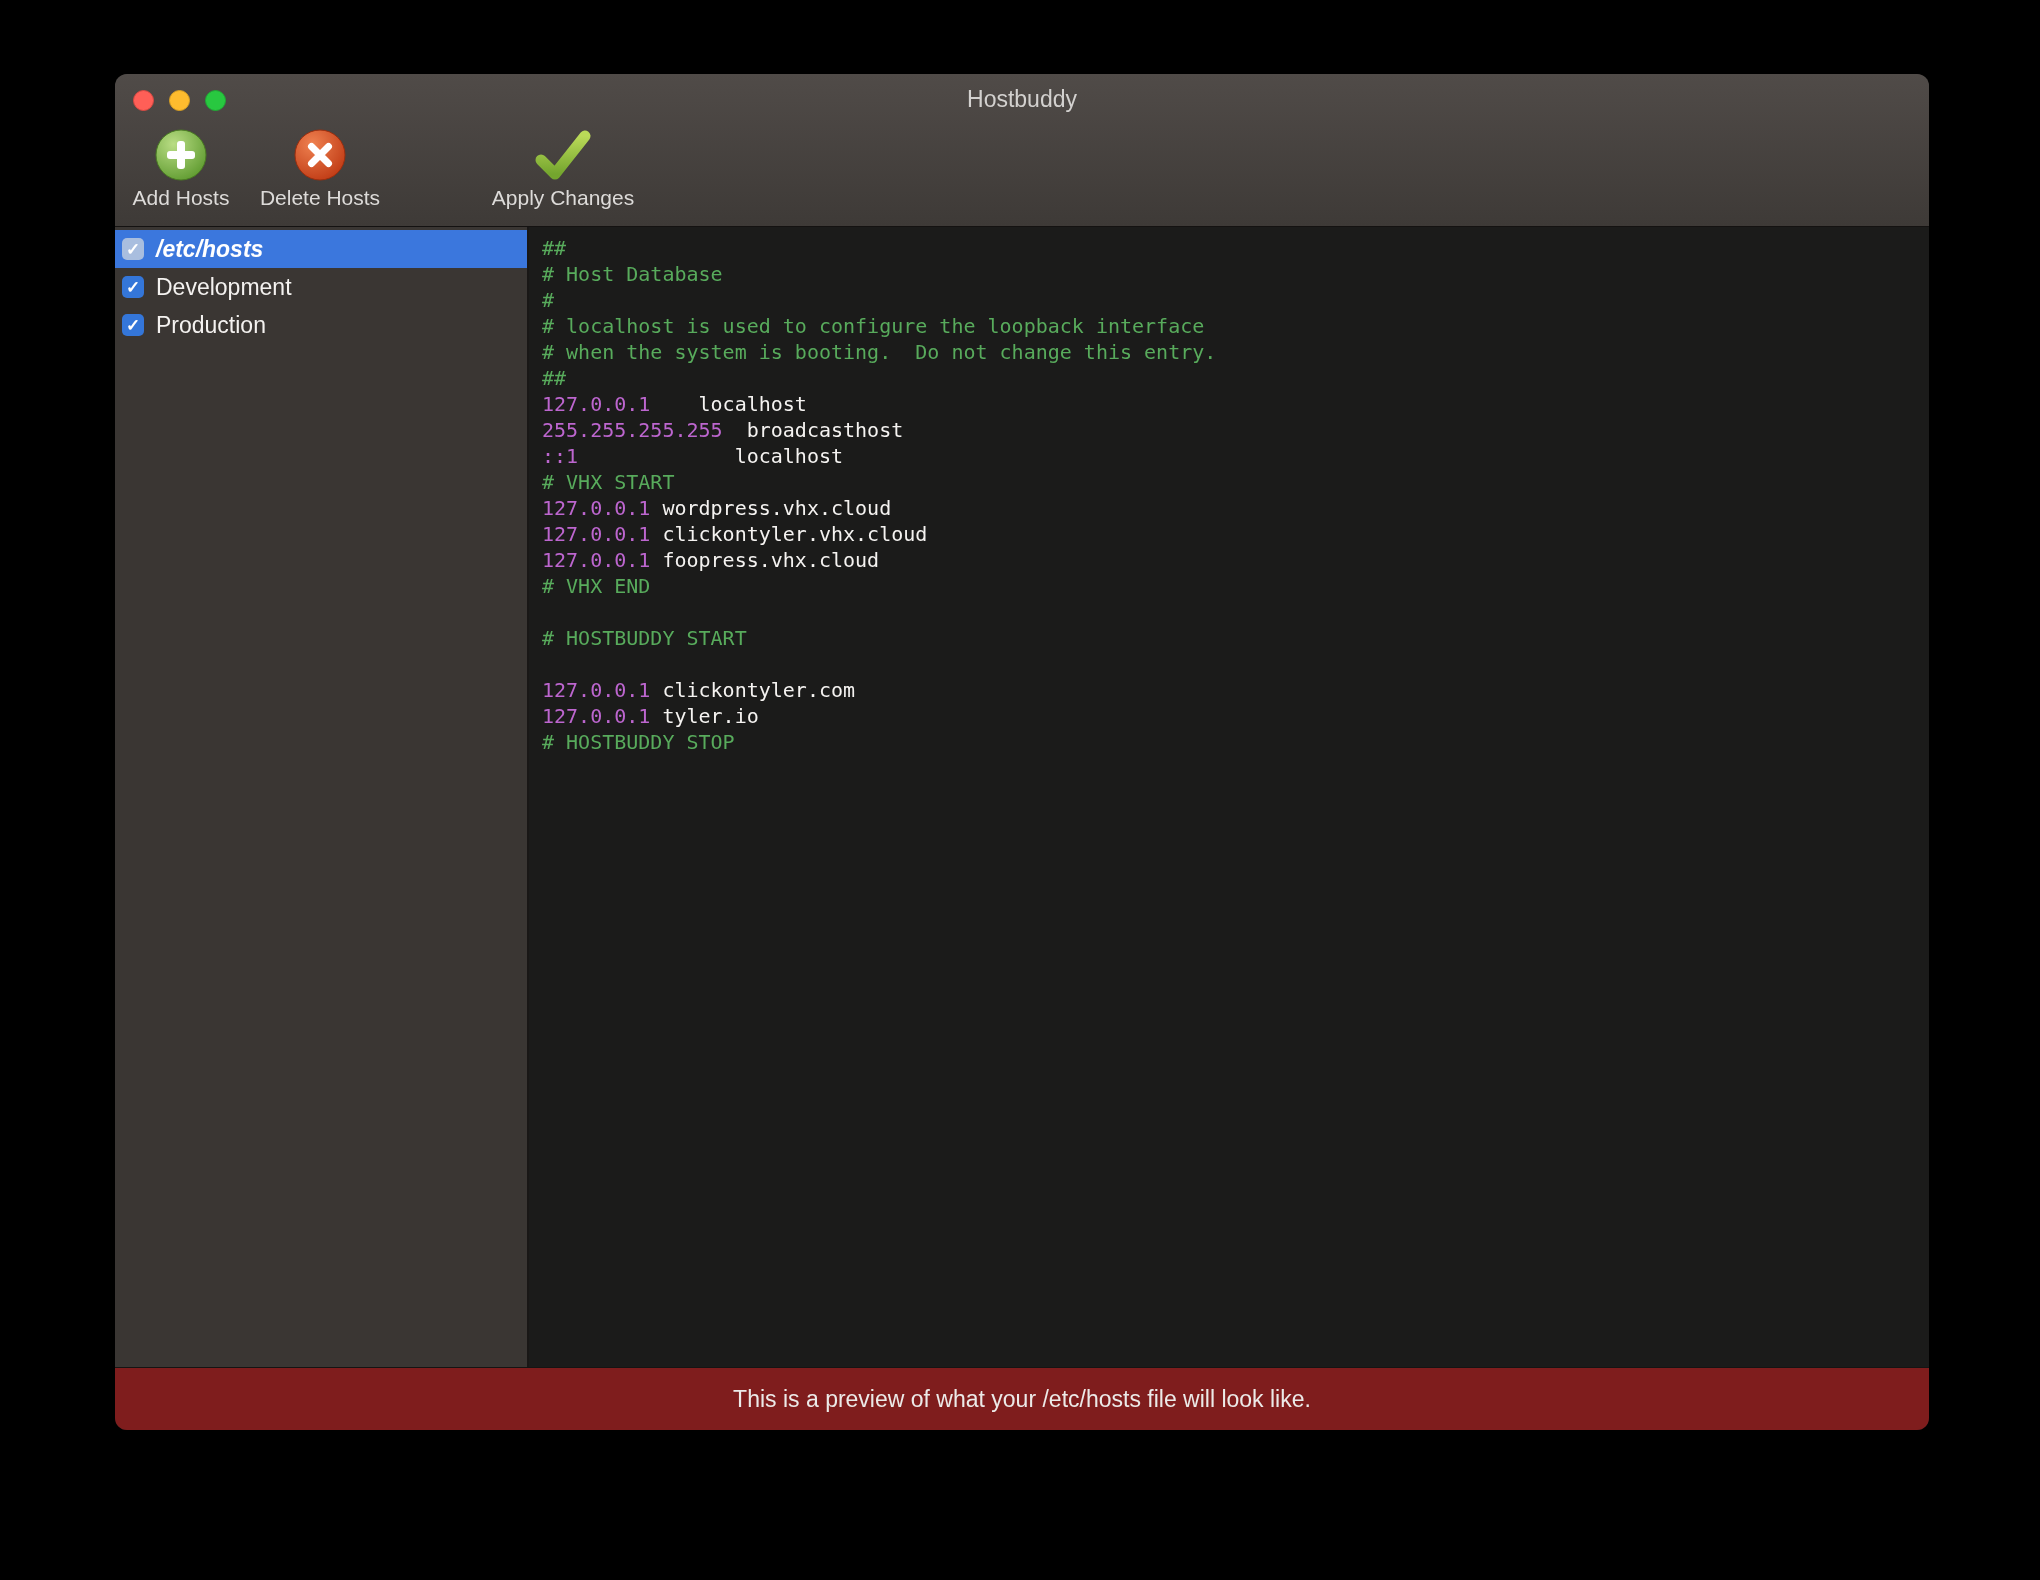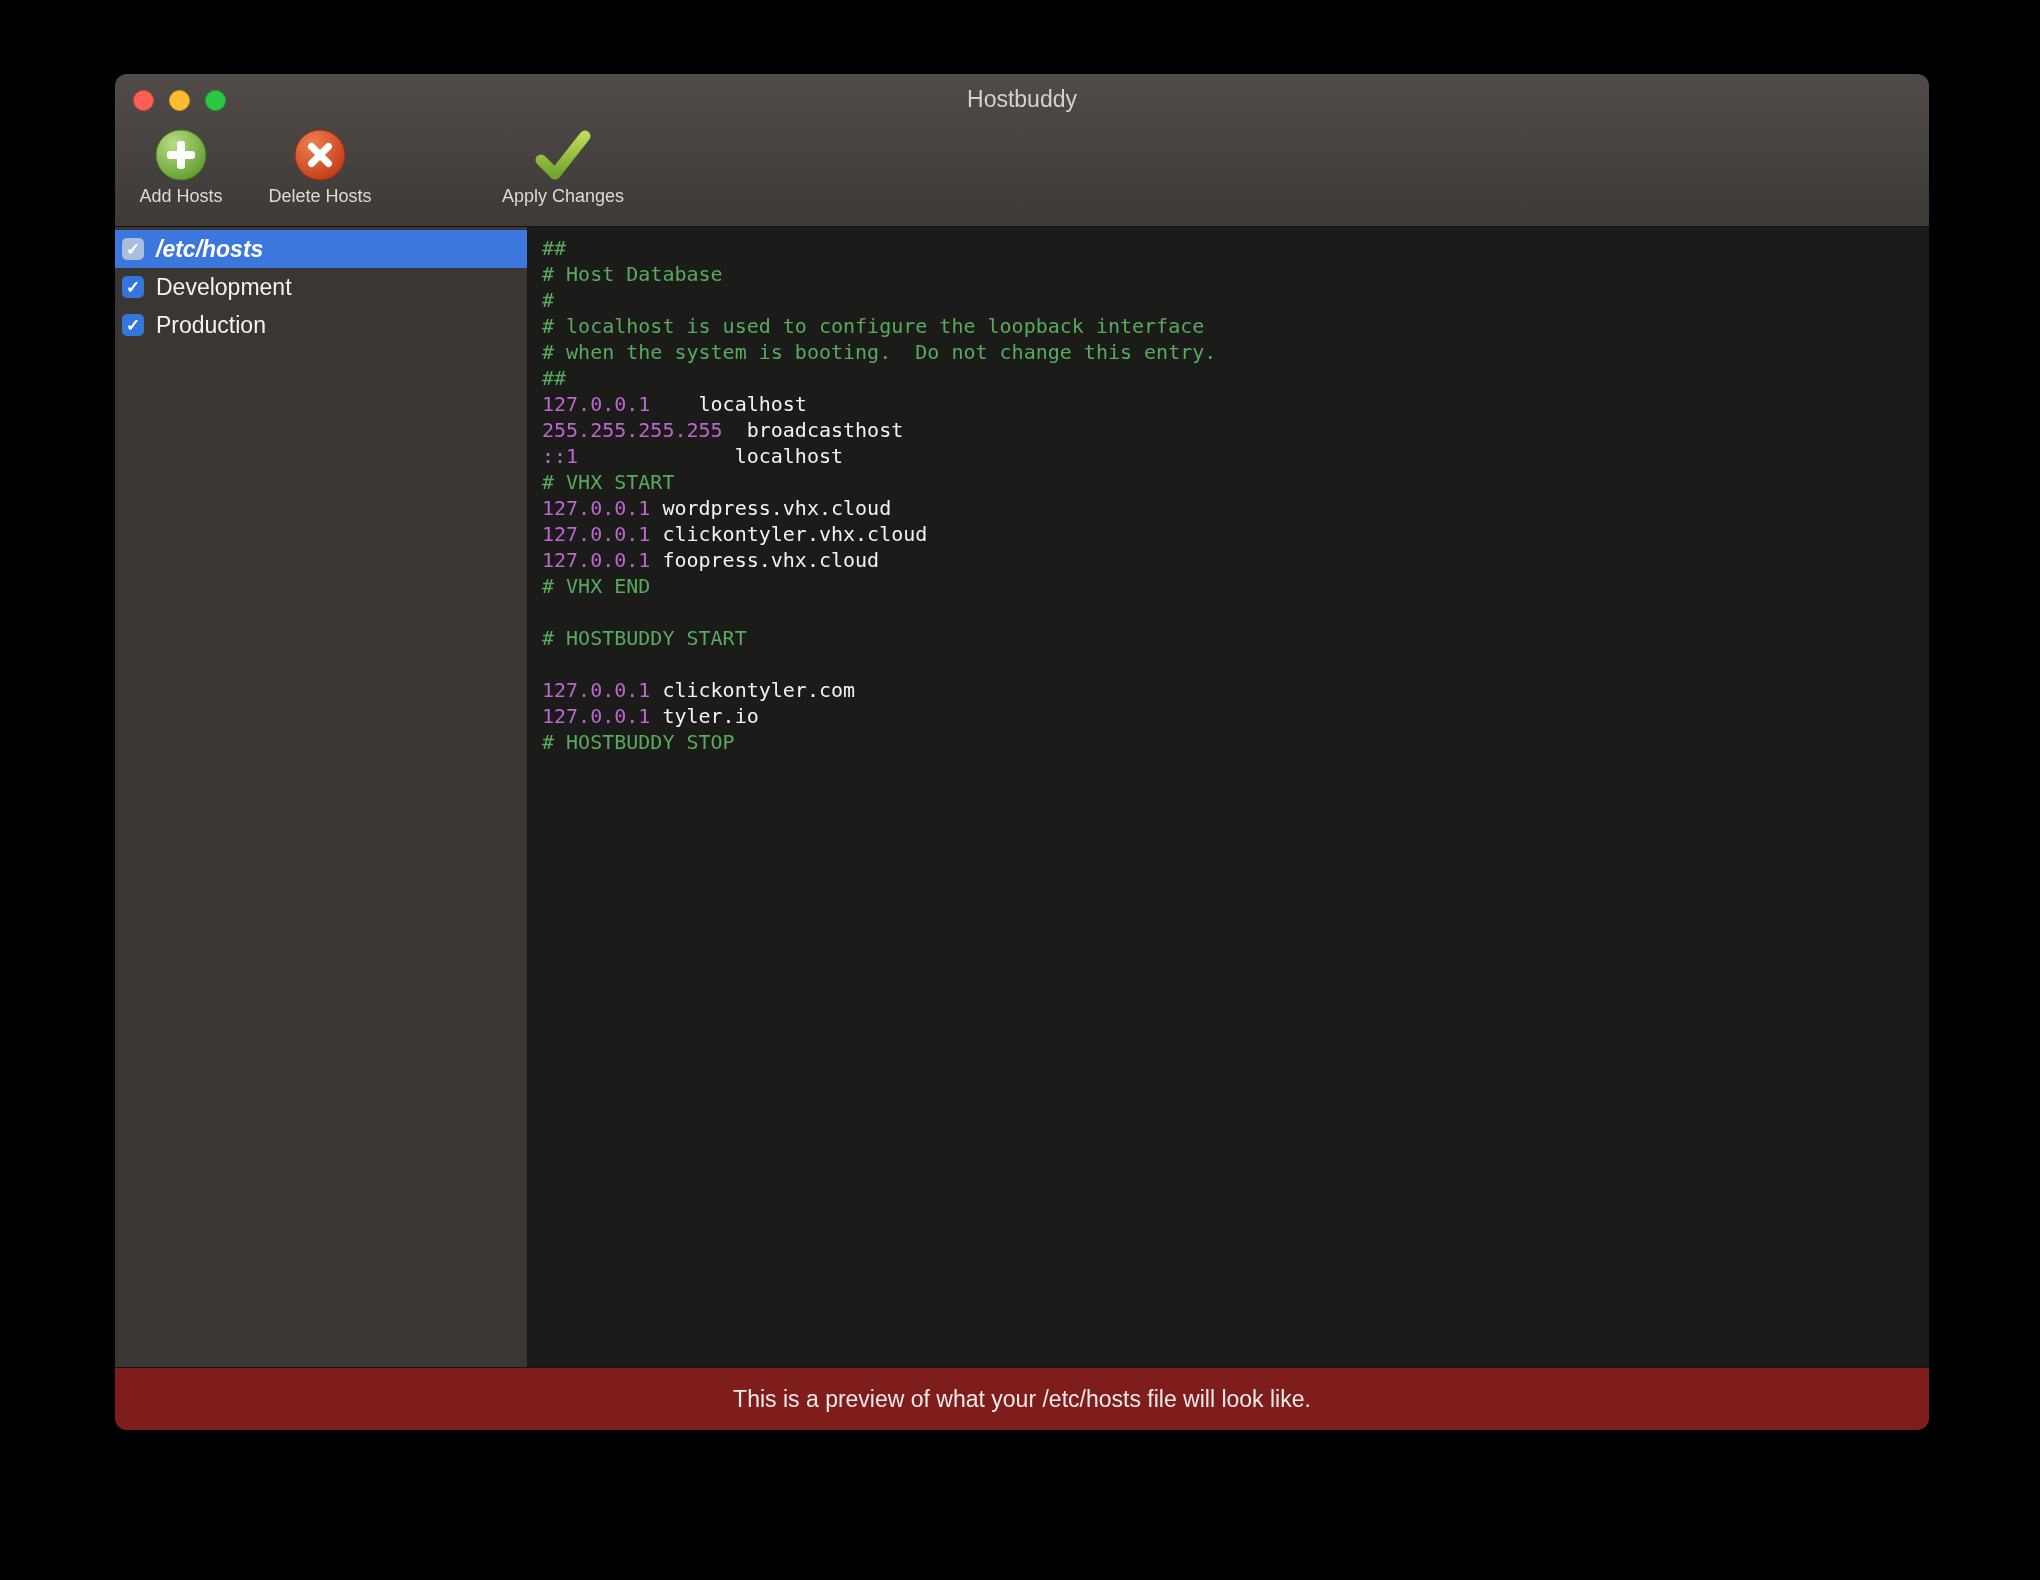--- a/index.html
+++ b/index.html
@@ -40,21 +40,21 @@
   .tool-btn{
     position:absolute;top:2px;width:160px;
     display:flex;flex-direction:column;align-items:center;
     cursor:default;
   }
   .tb-add{left:-14px;}
   .tb-delete{left:125px;}
   .tb-apply{left:368px;}
   .tb-flush{left:611px;}
   .tool-icon{height:58px;display:flex;align-items:center;justify-content:center;}
-  .tool-label{font-size:18px;color:#dddbd9;margin-top:2px;white-space:nowrap;}
+  .tool-label{font-size:21px;color:#dddbd9;margin-top:2px;white-space:nowrap;}
   
   .content{flex:1;display:flex;min-height:0;}
   .sidebar{
     width:414px;flex:0 0 414px;
     background:#3a3633;
     border-right:2px solid #191716;
     padding-top:3px;
     box-sizing:border-box;
   }
   .sb-row{

